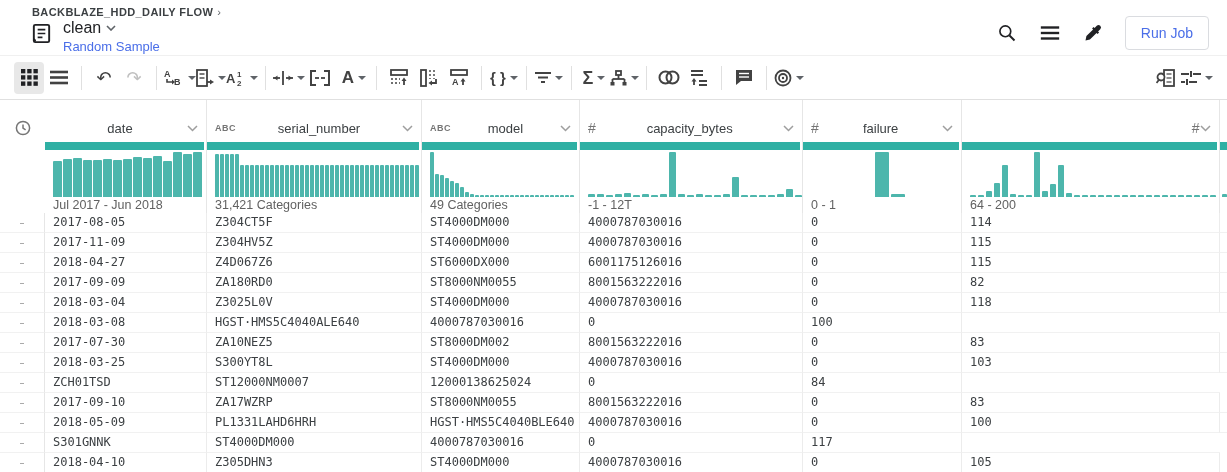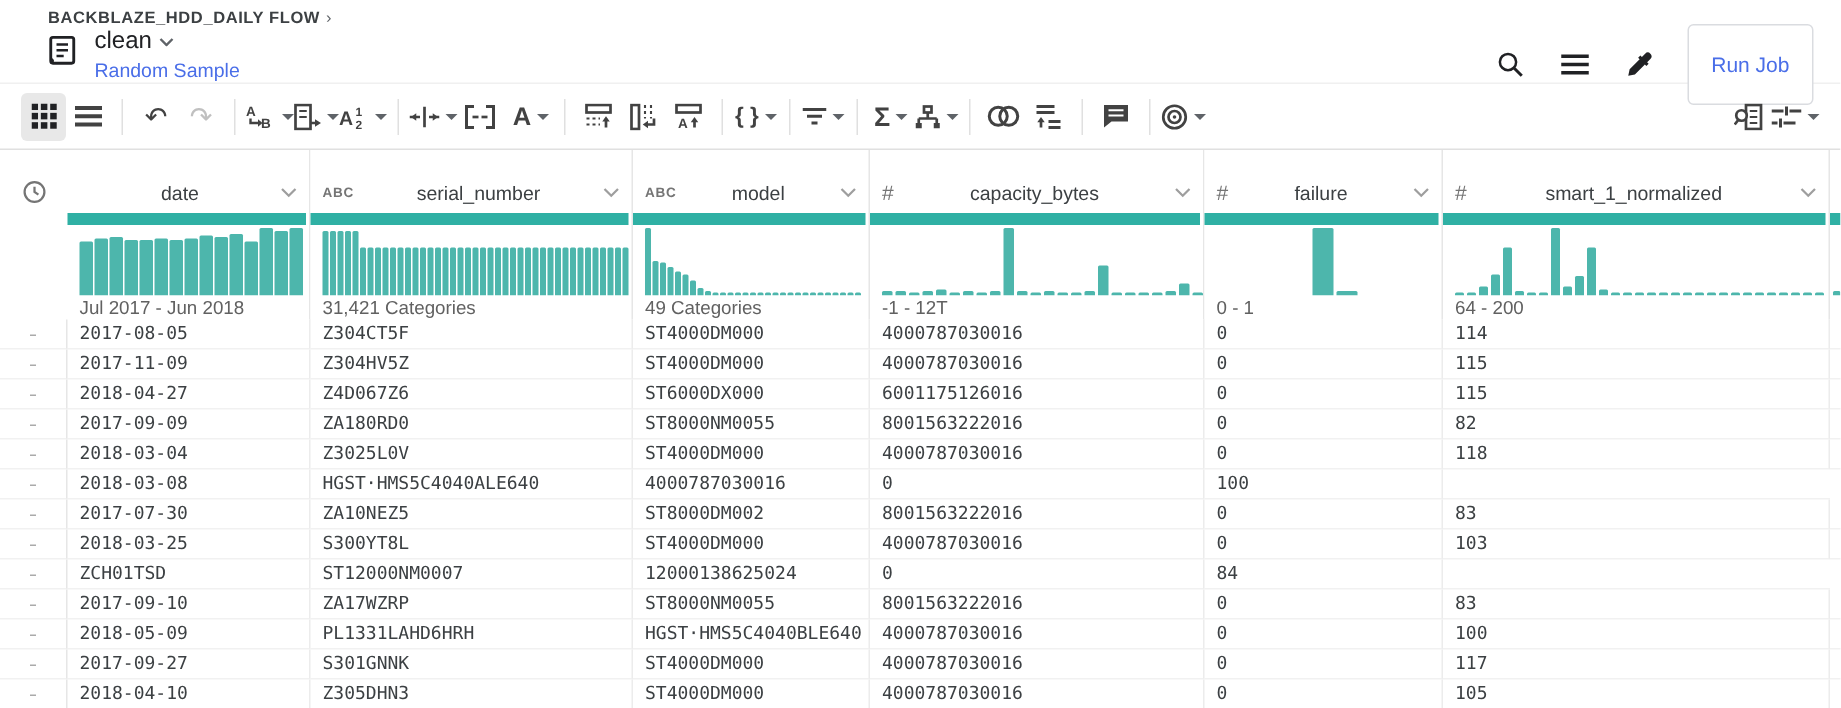--- a/index.html
+++ b/index.html
@@ -13,21 +13,21 @@
   .breadcrumb { font-size:11px; letter-spacing:.4px; color:#3c4043; font-weight:700; margin:2px 0 1px 2px; }
   .breadcrumb .crumb-caret { color:#5f6368; font-weight:400; margin-left:4px; }
   .title-area { display:flex; align-items:flex-start; }
   .recipe-icon { margin:3px 10px 0 0; }
   .title-col { display:flex; flex-direction:column; }
   .title-row { font-size:16px; font-weight:500; color:#202124; display:flex; align-items:center; gap:5px; }
   .sample-link { font-size:13px; color:#4a6ee8; font-weight:500; margin-top:2px; cursor:pointer; }
   .tb-right { display:flex; align-items:center; gap:22px; margin-top:12px; }
   .hdr-icon { display:flex; align-items:center; cursor:pointer; }
   .run-job-btn { border:1px solid #dadce0; border-radius:4px; background:#fff; color:#4a6ee8;
-    font-size:14px; font-weight:500; padding:18px 15px; cursor:pointer; font-family:inherit; }
+    font-size:14px; font-weight:500; padding:8px 15px; cursor:pointer; font-family:inherit; }
 
   
   .toolbar { height:44px; display:flex; align-items:center; padding:0 14px; border-bottom:1px solid #e0e0e0; }
   .tool { min-width:30px; height:32px; display:flex; align-items:center; justify-content:center;
     gap:2px; border-radius:4px; cursor:pointer; color:#424242; font-size:17px; background:transparent; border:none; }
   .tool.active { background:#e8e8e8; }
   .tool.disabled { color:#c0c0c0; }
   .tool .glyph { font-size:18px; line-height:1; }
   .tool .glyph.small { font-size:15px; font-weight:500; }
   .tcaret { width:0; height:0; border-left:4px solid transparent; border-right:4px solid transparent;
@@ -527,21 +527,20 @@
           <div class="hbar" style="width: 14px; height: 0px; background: transparent;"></div>
           <div class="hbar" style="width: 14px; height: 0px; background: transparent;"></div>
           <div class="hbar" style="width: 14px; height: 0px; background: transparent;"></div>
         </div>
       <div class="range-label">0 - 1</div>
     </div>
 
     <div class="hcell">
       <div class="col-head">
         <span class="type-glyph hash">#</span>
-        <span class="col-label">smart_1_normalized</span>
         <svg class="chev" width="11" height="7" viewBox="0 0 11 7">
             <polyline points="1,1 5.5,5.5 10,1" fill="none" stroke="#9e9e9e" stroke-width="1.5"></polyline>
           </svg>
       </div>
       <div class="qbar"></div>
       <div class="hist" style="gap: 2px;">
           <div class="hbar" style="width: 6px; height: 2px;"></div>
           <div class="hbar" style="width: 6px; height: 2px;"></div>
           <div class="hbar" style="width: 6px; height: 6px;"></div>
           <div class="hbar" style="width: 6px; height: 14px;"></div>
@@ -714,21 +713,20 @@
         <div class="cell">HGST·HMS5C4040BLE640</div>
         <div class="cell">4000787030016</div>
         <div class="cell">0</div>
         <div class="cell">100</div>
         <div class="cell sliver-cell"></div>
       </div>
       <div class="grid-row">
         <div class="cell gutter-cell">
           <div class="row-dash"></div>
         </div>
-        <div class="cell">2017-09-27</div>
         <div class="cell">S301GNNK</div>
         <div class="cell">ST4000DM000</div>
         <div class="cell">4000787030016</div>
         <div class="cell">0</div>
         <div class="cell">117</div>
         <div class="cell sliver-cell"></div>
       </div>
       <div class="grid-row">
         <div class="cell gutter-cell">
           <div class="row-dash"></div>

